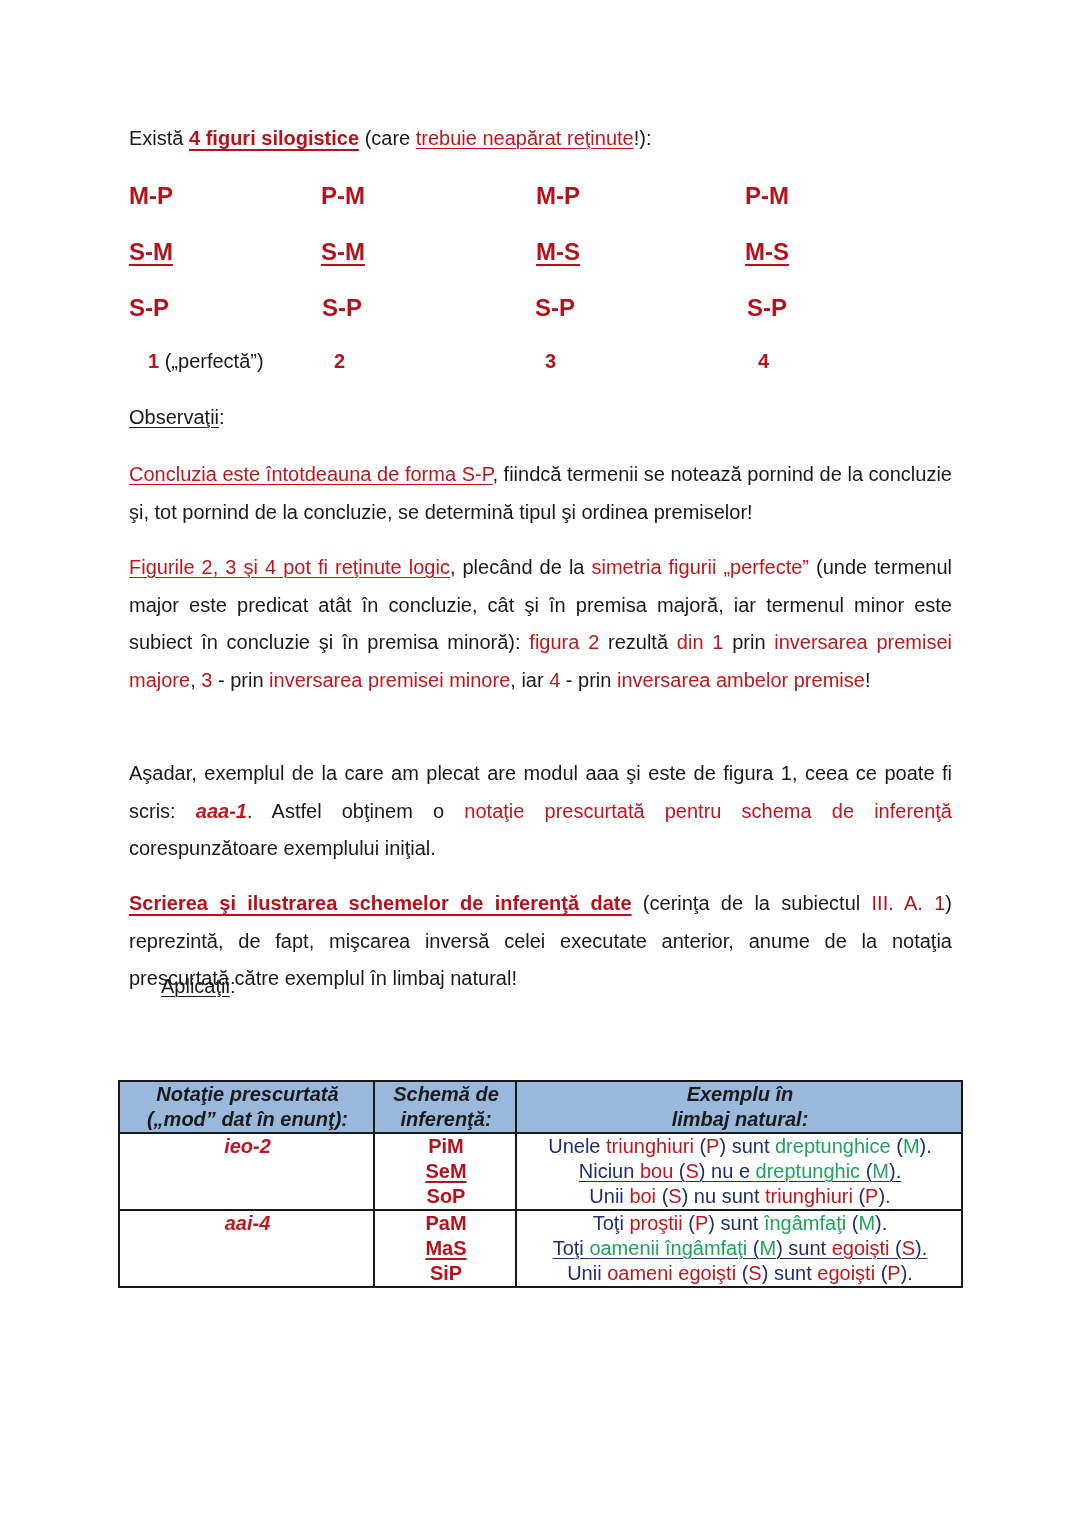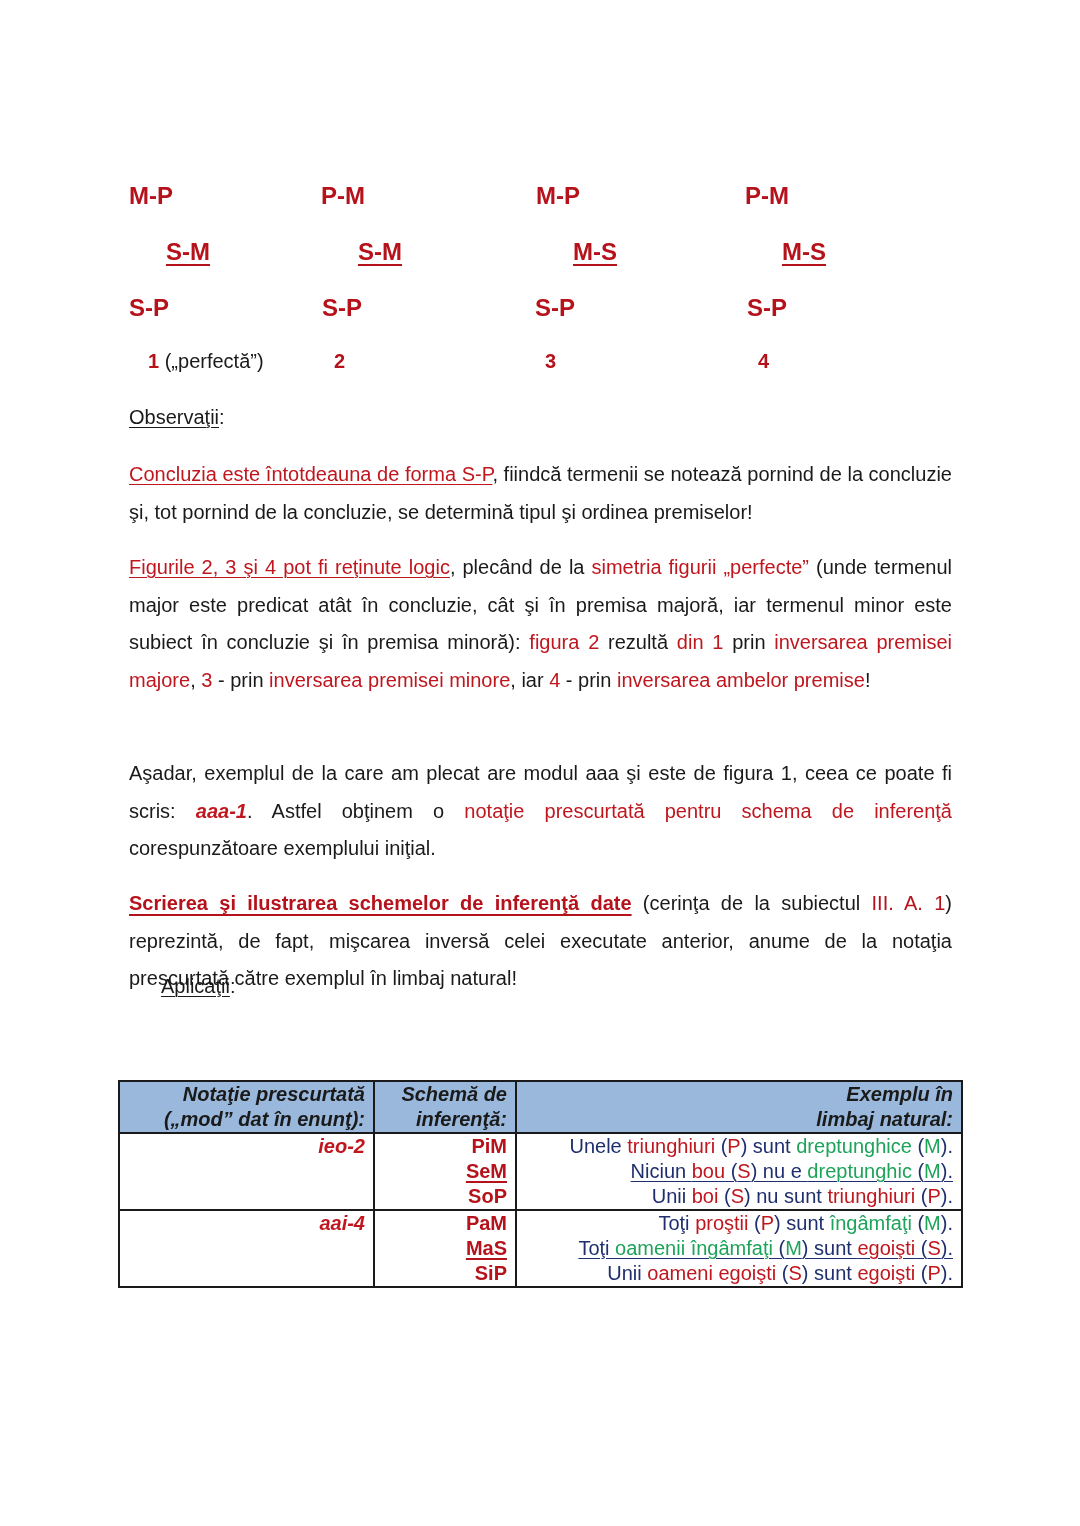--- a/index.html
+++ b/index.html
@@ -14,50 +14,53 @@
     }
     .red { color: #c0161e; }
     .dred { color: #b5121b; }
     .u { text-decoration: underline; text-decoration-thickness: 1px; text-underline-offset: 3px; }
     .bu { font-weight: bold; text-decoration: underline; text-decoration-thickness: 2px; text-underline-offset: 4px; }
     .b { font-weight: normal; }
     .bi { font-weight: bold; font-style: italic; }
     .fig {
       position: absolute; font-size: 24px; font-weight: bold; color: #b5121b;
     }
-    .fig.ul { text-decoration: underline; text-decoration-thickness: 2px; text-underline-offset: 4px; margin-left: 37px; }
+    .fig.ul { text-decoration: underline; text-decoration-thickness: 2px; text-underline-offset: 4px; }
     .fig-label { position: absolute; font-size: 20px; color: #1a1a1a; }
     .fig-label .num { font-weight: bold; color: #b5121b; }
 
     table.apps {
       position: absolute; left: 118px; top: 1080px; width: 845px;
       border-collapse: collapse; font-size: 20px;
     }
     table.apps th, table.apps td {
       border: 2px solid #1a1a1a; vertical-align: top; padding: 0 8px 0 10px;
-      line-height: 25px; text-align: right;
+      line-height: 25px; text-align: center;
     }
     table.apps th {
       background: #9ab8dc; font-weight: bold; font-style: italic; color: #1a1a1a;
     }
     .col1 { width: 235px; }
     .col2 { width: 122px; }
     .notation { font-weight: bold; font-style: italic; color: #c0161e; border-radius: 8px; }
     .schema { font-weight: bold; color: #b5121b; }
     .schema .ul { text-decoration: underline; text-decoration-thickness: 2px; text-underline-offset: 3px; }
     .nat { color: #1f2f6e; }
     .nat .r { color: #c0161e; }
     .nat .g { color: #1ea35a; }
     .nat .ul { text-decoration: underline; text-decoration-color: #1f2f6e; text-decoration-thickness: 1px; text-underline-offset: 3px; }
   </style>
 </head>
 <body>
 
 <div class="page">
 
+  <div class="para" style="top:120px;">
+    <span>Există </span><span class="dred bu">4 figuri silogistice</span><span> (care </span><span class="red u">trebuie neapărat reţinute</span><span>!):</span>
+  </div>
 
   <div>
     <div class="fig" style="left:129px; top:182px;">M-P</div>
     <div class="fig ul" style="left:129px; top:238px;">S-M</div>
     <div class="fig" style="left:129px; top:294px;">S-P</div>
     <div class="fig-label" style="left:140px; top:350px;margin-left:8px;"><span class="num">1</span><span> („perfectă”)</span></div>
 
     <div class="fig" style="left:321px; top:182px;">P-M</div>
     <div class="fig ul" style="left:321px; top:238px;">S-M</div>
     <div class="fig" style="left:322px; top:294px;">S-P</div>

